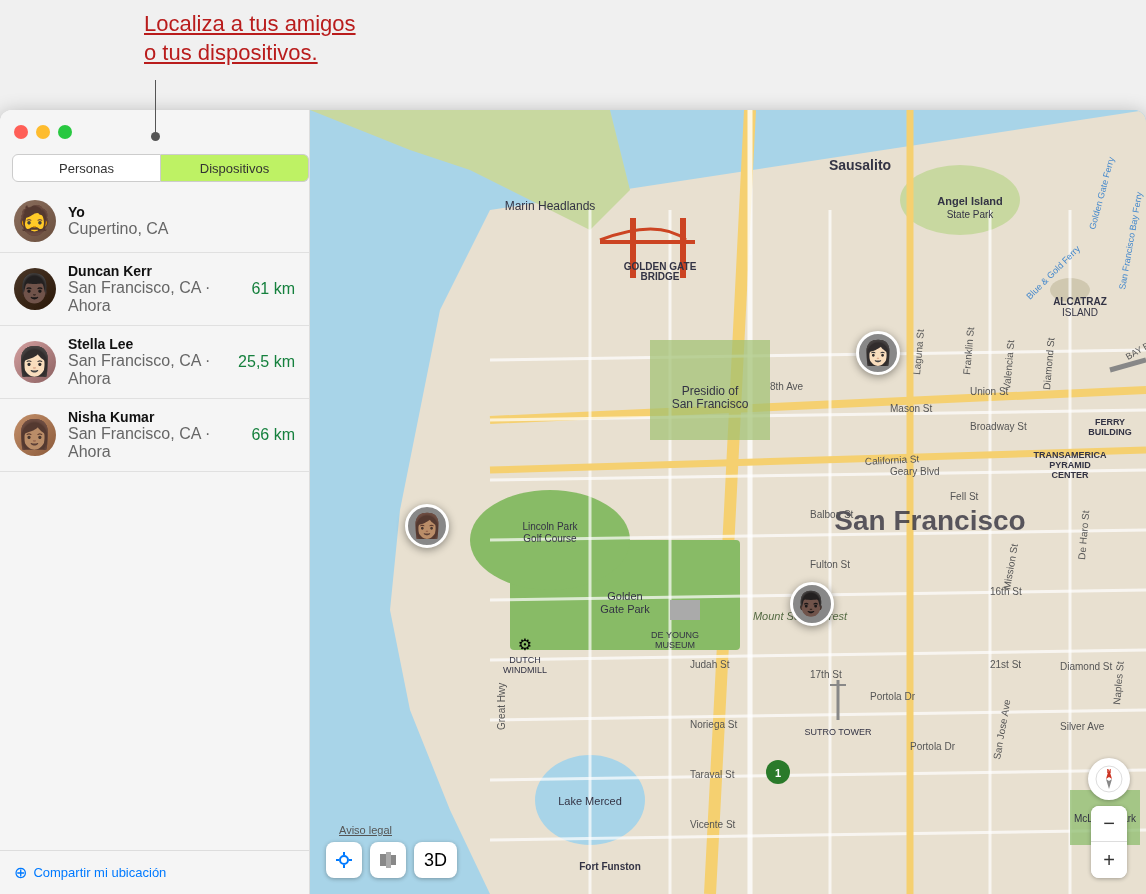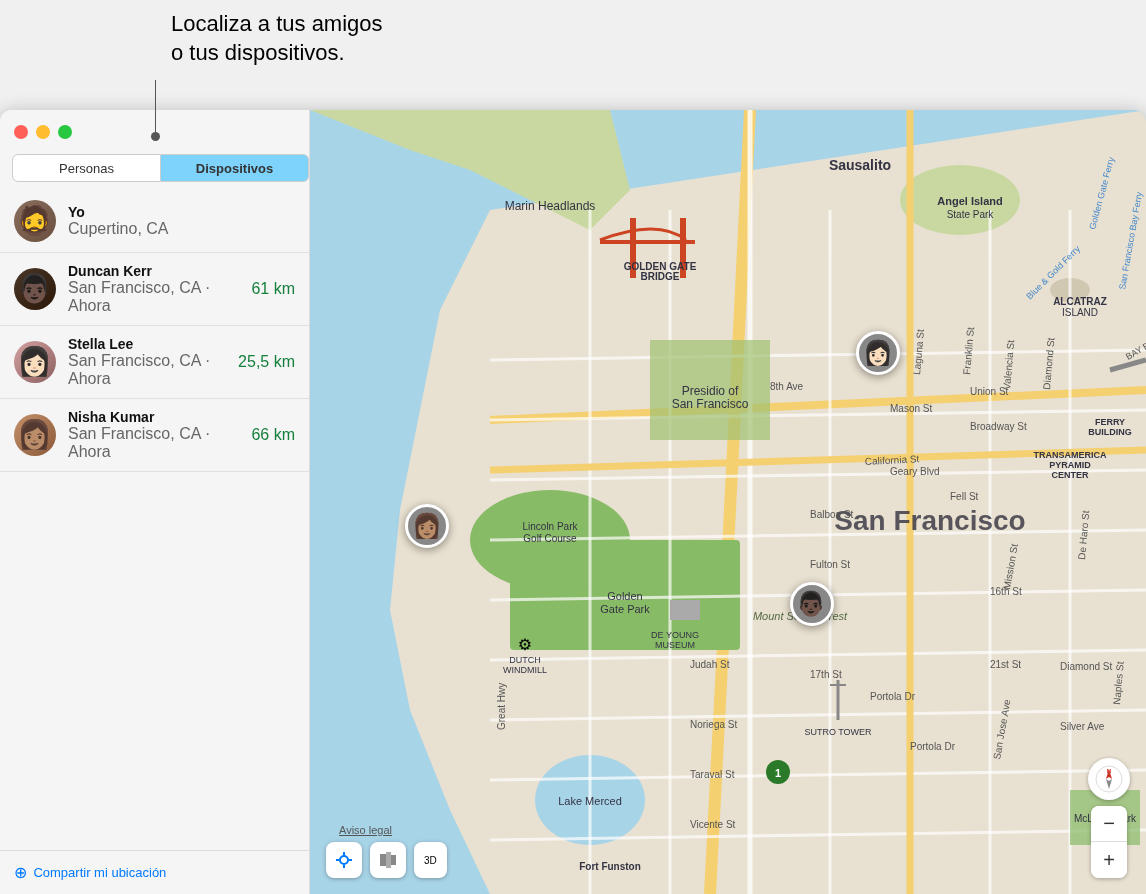--- a/index.html
+++ b/index.html
@@ -7,25 +7,26 @@
       width: 1146px;
       height: 894px;
       overflow: hidden;
       font-family: -apple-system, BlinkMacSystemFont, 'Helvetica Neue', Arial, sans-serif;
       background: #f0f0f0;
     }
 
     .tooltip-box {
       position: absolute;
       top: 10px;
-      left: 171px;
+      left: 144px;
       font-size: 22px;
-      color: #000000;
+      color: #b91c1c;
       line-height: 1.3;
       z-index: 100;
+      text-decoration: underline;
     }
 
     .tooltip-line {
       position: absolute;
       top: 80px;
       left: 155px;
       width: 1px;
       height: 55px;
       background: #555;
       z-index: 100;
@@ -86,28 +87,27 @@
     .tab-bar {
       display: flex;
       padding: 0 0 8px 12px;
       gap: 0;
     }
 
     .tab-btn {
       flex: 1;
       height: 28px;
       border: 1px solid #ccc;
-      background: #7dd3fc;
+      background: #bef264;
       font-size: 13px;
       color: #333;
       cursor: pointer;
       display: flex;
       align-items: center;
       justify-content: center;
-      font-weight: bold;
     }
     .tab-btn:first-child {
       border-radius: 6px 0 0 6px;
       background: #fff;
       font-weight: 500;
     }
     .tab-btn:last-child {
       border-radius: 0 6px 6px 0;
       border-left: none;
     }
@@ -226,21 +226,21 @@
       background: white;
       border: none;
       border-radius: 8px;
       height: 36px;
       padding: 0 10px;
       display: flex;
       align-items: center;
       justify-content: center;
       box-shadow: 0 1px 4px rgba(0,0,0,0.3);
       cursor: pointer;
-      font-size: 10px;
+      font-size: 18px;
       font-weight: 500;
     }
 
     .legal-link {
       position: absolute;
       bottom: 58px;
       left: 29px;
       font-size: 11px;
       color: #555;
       text-decoration: underline;

